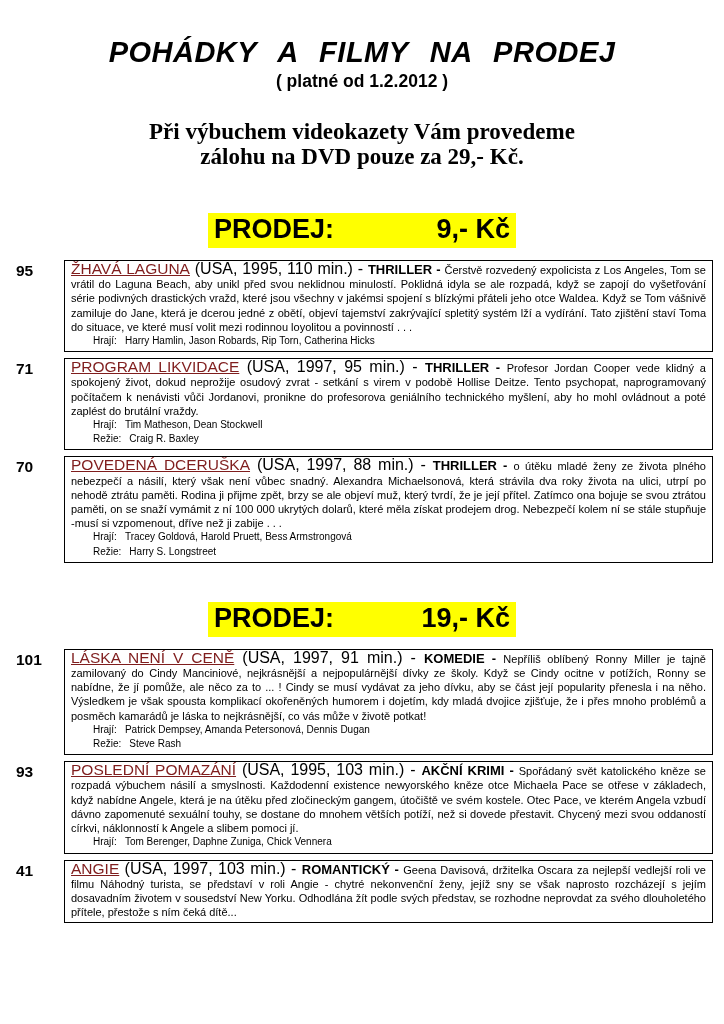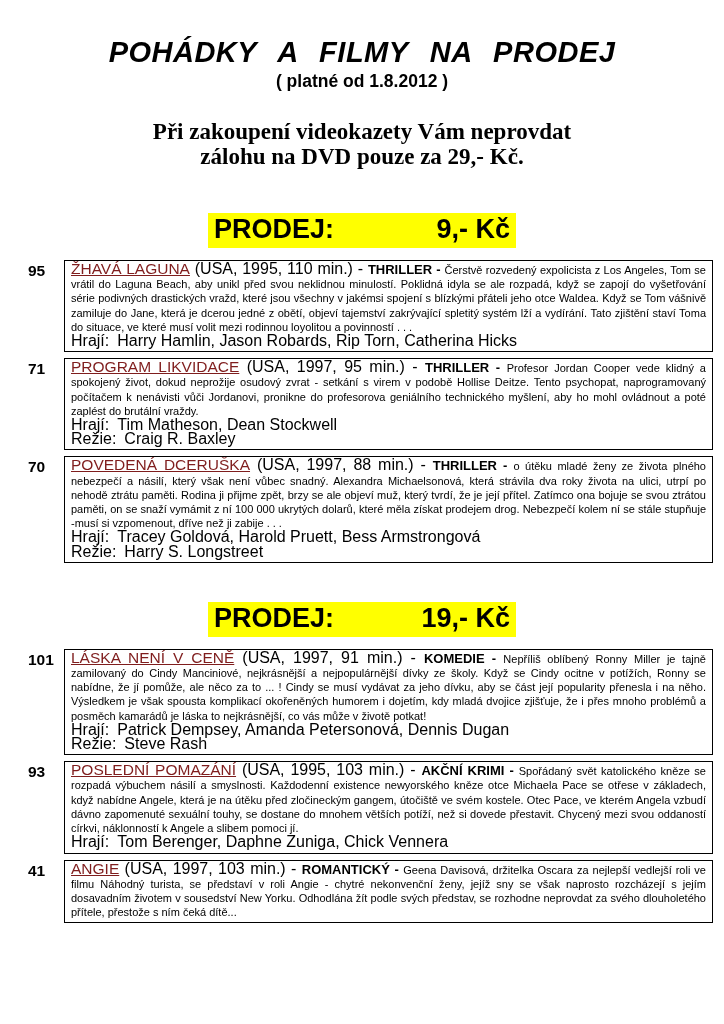--- a/index.html
+++ b/index.html
@@ -49,21 +49,21 @@
     font-weight: bold;
     padding: 1px 6px 3px 6px;
     text-align: right;
   }
 
   .items { margin-top: 12px; }
   .item-row { display: flex; align-items: flex-start; margin-bottom: 6px; }
   .num {
     width: 64px;
     box-sizing: border-box;
-    padding-left: 28px;
+    padding-left: 16px;
     padding-top: 2px;
     font-weight: bold;
     font-size: 15.5px;
     flex: 0 0 64px;
   }
   .box {
     flex: 1;
     border: 1.5px solid #000000;
     margin-right: 11px;
     padding: 1px 6px 3px 6px;
@@ -77,36 +77,37 @@
   }
   .title-link {
     color: #7f1d1d;
     text-decoration: underline;
     font-size: 15.5px;
     cursor: pointer;
   }
   .meta { font-size: 16px; }
   .genre { font-size: 13px; font-weight: bold; }
   .credit {
-    font-size: 16px;
+    font-size: 10px;
     line-height: 14.2px;
     text-align: left;
+    margin-left: 22px;
   }
   .credit .lab { margin-right: 8px; }
 </style>
 </head>
 <body>
 
 <div class="doc">
 
   <h1 class="page-title">POHÁDKY A FILMY NA PRODEJ</h1>
-  <div class="validity">( platné od 1.8.2012 )</div>
+  <div class="validity">( platné od 1.2.2012 )</div>
 
   <div class="promo">
-    <div>Při zakoupení videokazety Vám neprovdat</div>
+    <div>Při výbuchem videokazety Vám provedeme</div>
     <div>zálohu na DVD pouze za 29,- Kč.</div>
   </div>
 
   <div class="heading-row first">
     <div class="band">
       <span>PRODEJ:</span>
       <span>9,- Kč</span>
     </div>
   </div>
 

